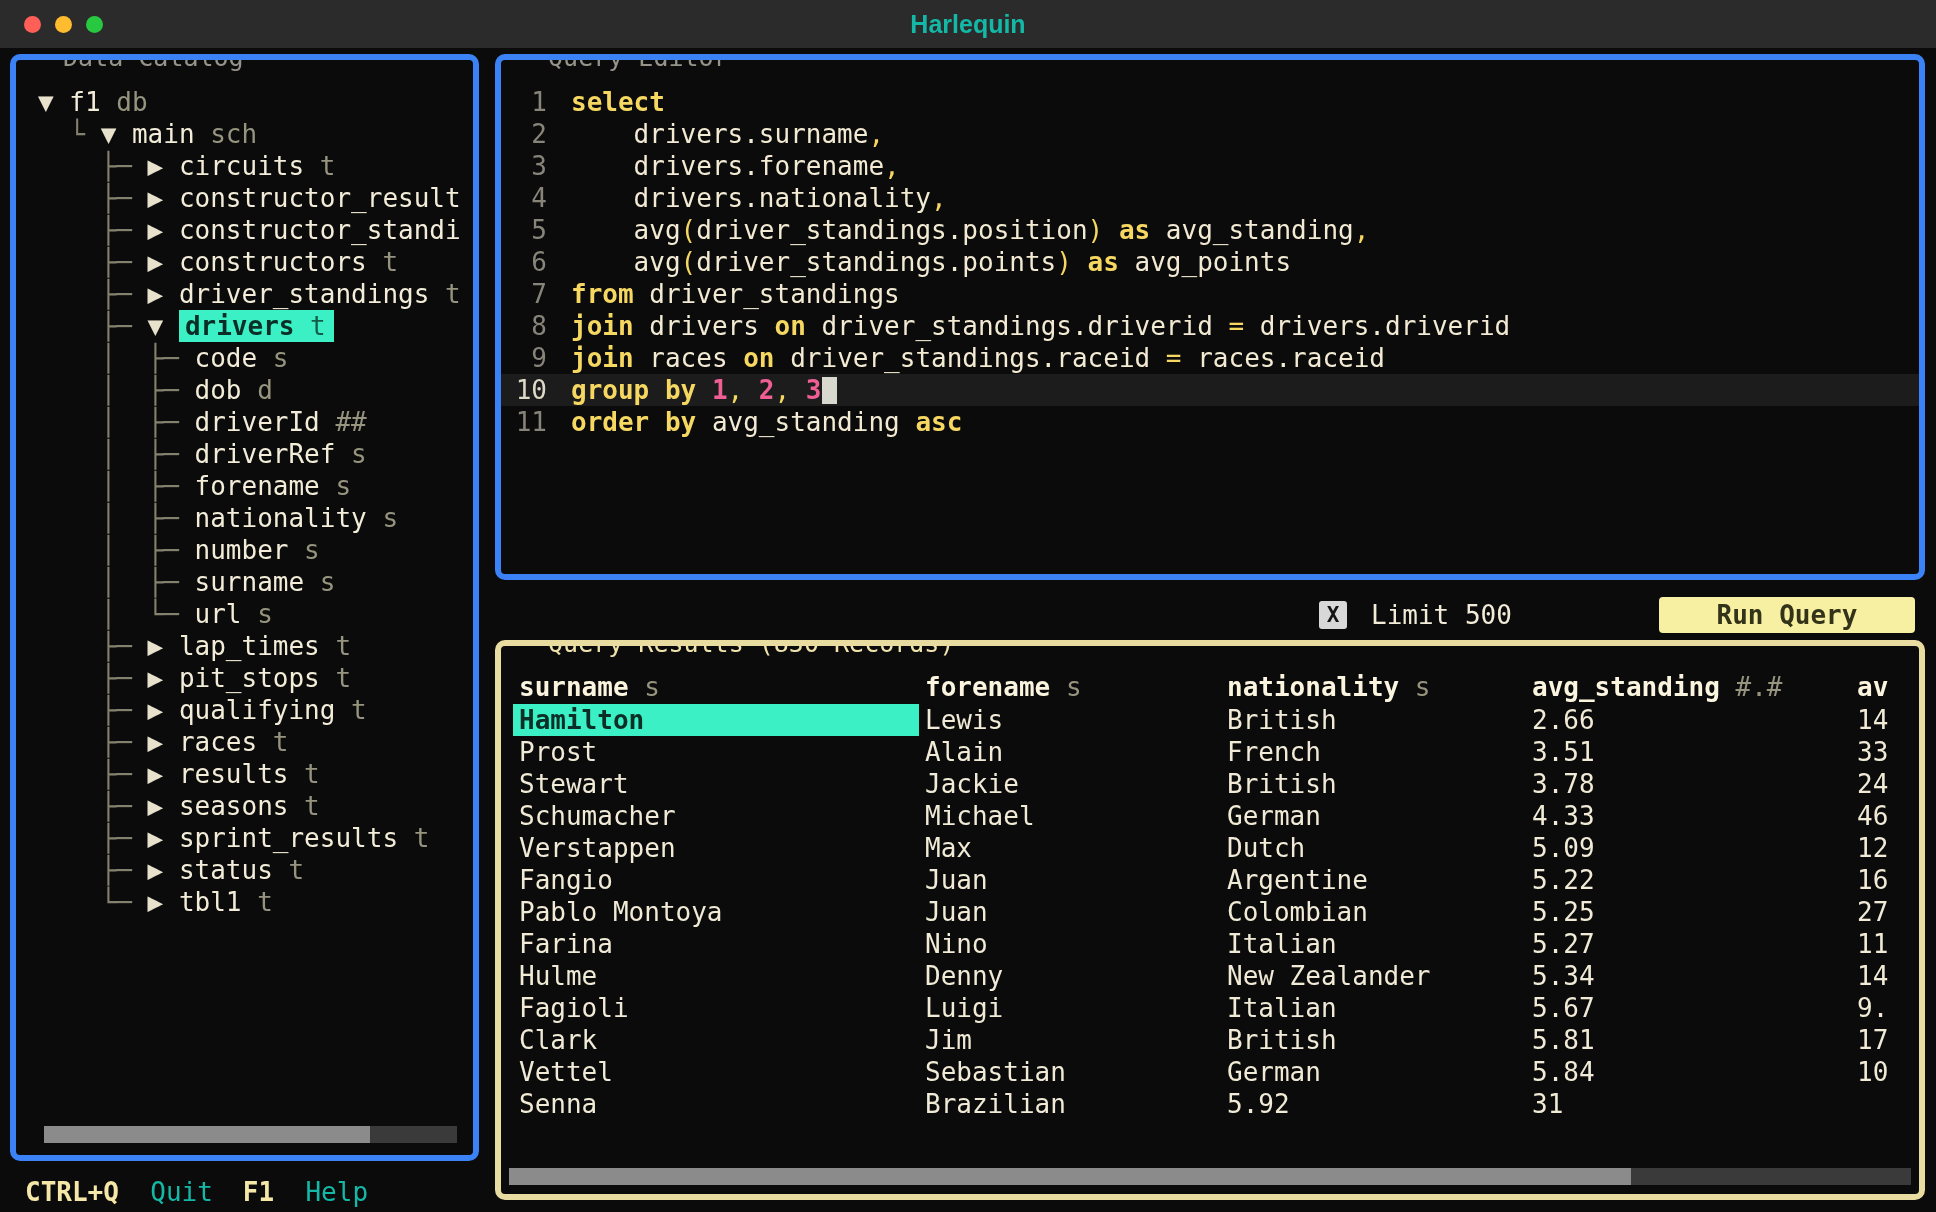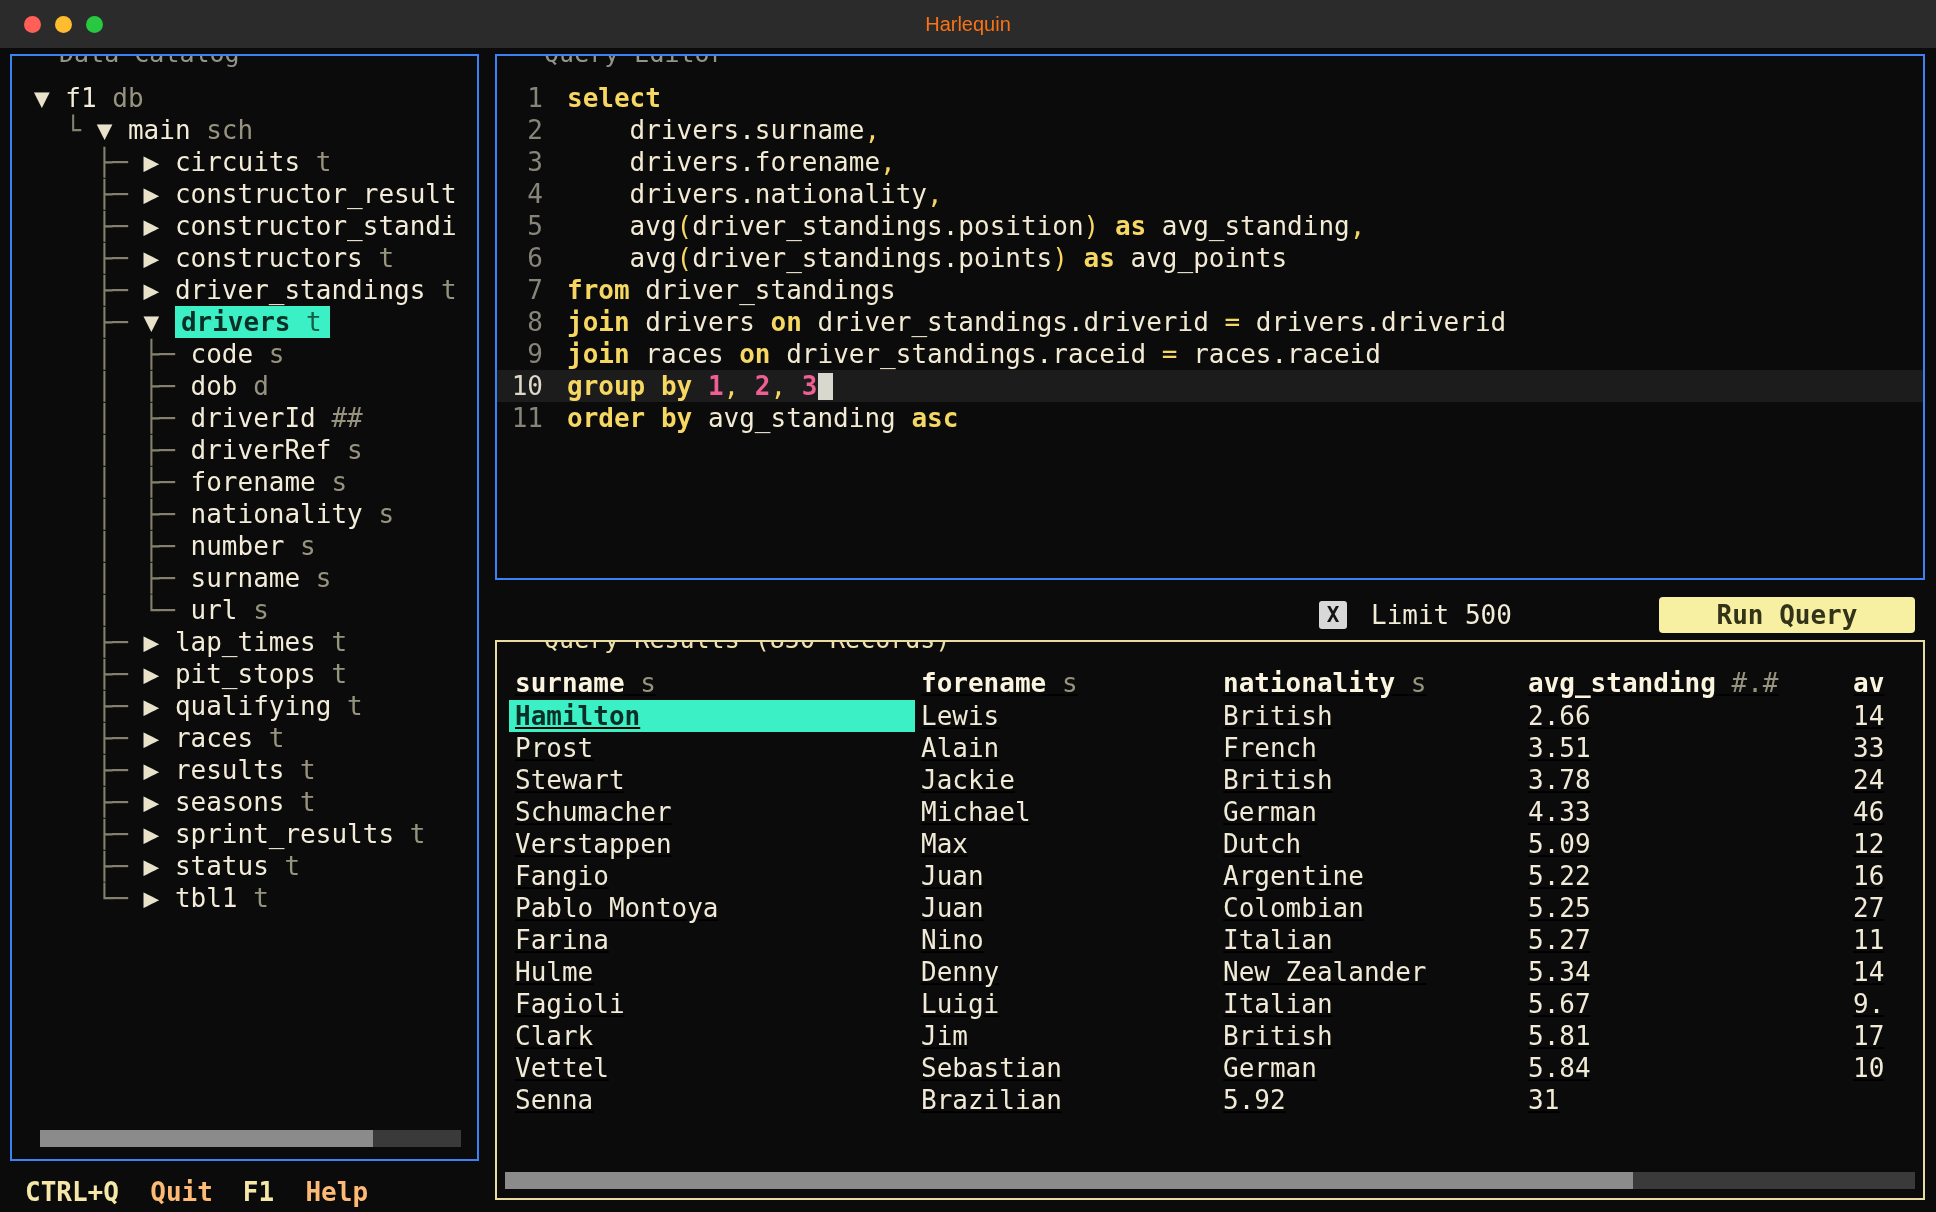--- a/index.html
+++ b/index.html
@@ -4,24 +4,24 @@
 <style>
   * { margin:0; padding:0; box-sizing:border-box; }
   html,body { width:1936px; height:1212px; background:#0B0B0B; font-family:"DejaVu Sans Mono", monospace; }
   .app { position:relative; width:1936px; height:1212px; overflow:hidden; background:#0B0B0B; }
 
   
   .titlebar { position:absolute; left:0; top:0; width:1936px; height:48px; background:#2B2B2B; display:flex; align-items:center; justify-content:center; }
   .lights { position:absolute; left:24px; top:0; height:48px; display:flex; align-items:center; gap:14px; }
   .light { width:17px; height:17px; border-radius:50%; display:inline-block; }
   .light.red{ background:#FF5F57; } .light.yellow{ background:#FEBC2E; } .light.green{ background:#28C840; }
-  .wintitle { color:#f97316; font-weight:normal; font-size:20px; font-family:"Liberation Sans", sans-serif; }
-
-  
-  .panel { position:absolute; border:2px solid #3b82f6; border-radius:0;text-decoration:underline; }
+  .wintitle { color:#14b8a6; font-weight:bold; font-size:25px; font-family:"Liberation Sans", sans-serif; }
+
+  
+  .panel { position:absolute; border:6px solid #3b82f6; border-radius:10px; }
   .panel-title { position:absolute; top:-17px; left:22px; background:#0B0B0B; padding:0 10px; color:#96948A; font-size:25px; white-space:pre; }
   .panel.results { border-color:#E8DCA0; }
   .panel.results .panel-title { color:#EFE3AB; }
 
   .panel.catalog { left:10px; top:54px; width:469px; height:1107px; overflow:hidden; }
   .panel.editor  { left:495px; top:54px; width:1430px; height:526px; overflow:hidden; }
   .panel.results { left:495px; top:640px; width:1430px; height:560px; overflow:hidden; }
 
   
   .tree { position:absolute; left:0; top:0; right:0; padding:26px 0 0 22px; font-size:26px; line-height:32px; }
@@ -67,21 +67,21 @@
   .hscroll .handle { height:100%; background:#8B8B8B; }
   .cat-scroll { left:28px; right:16px; bottom:12px; }
   .cat-scroll .handle { width:79%; }
   .res-scroll { left:8px; right:8px; bottom:9px; }
   .res-scroll .handle { width:80%; }
 
   
   .footer { position:absolute; left:25px; top:1174px; font-size:26px; line-height:36px; white-space:pre; }
   .fitem { margin-right:30px; }
   .fkey { color:#F5E7A8; font-weight:bold; }
-  .flabel { color:#fdba74;font-weight:bold; }
+  .flabel { color:#14b8a6; }
 </style>
 </head>
 <body>
 
 <div class="app">
 
   <div class="titlebar">
     <div class="lights">
       <span class="light red"></span>
       <span class="light yellow"></span>

